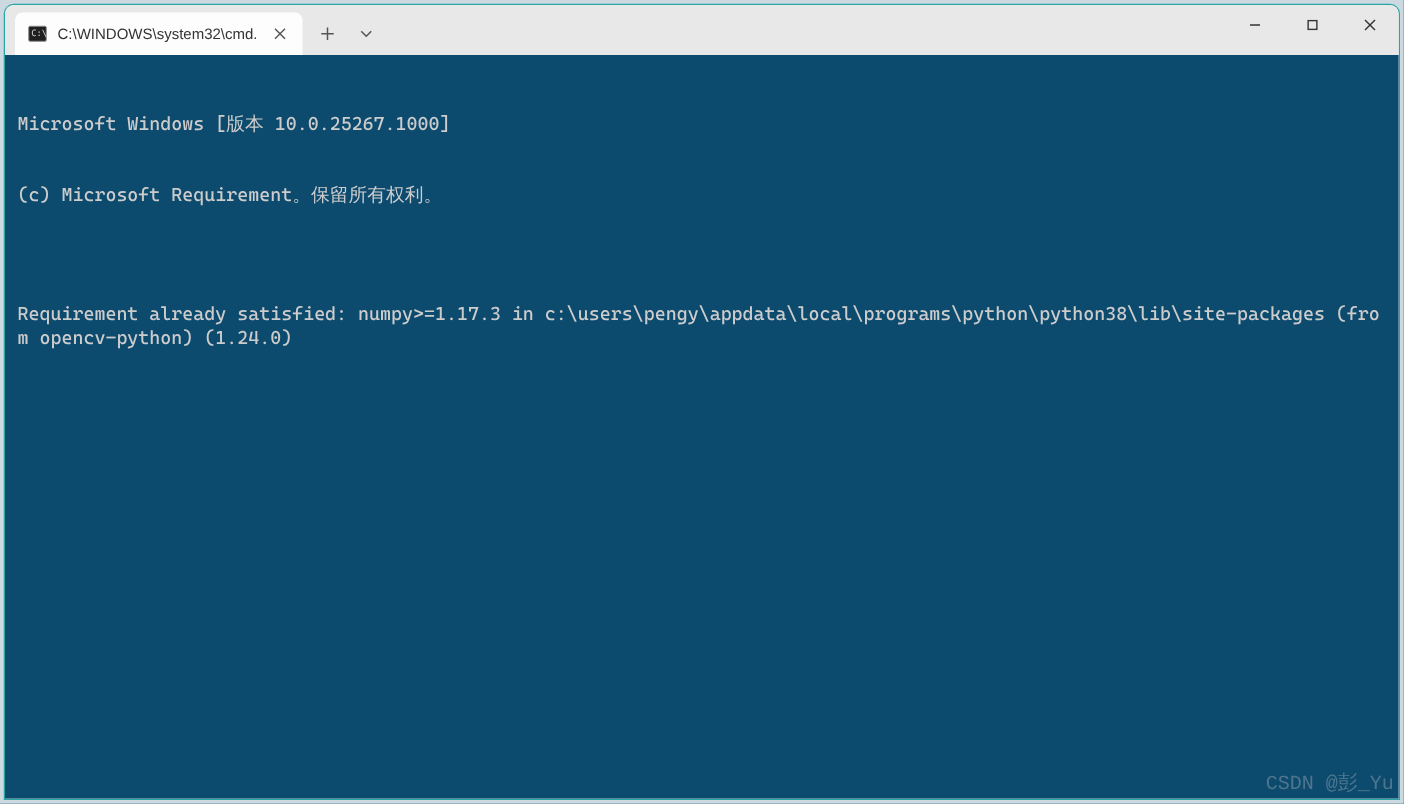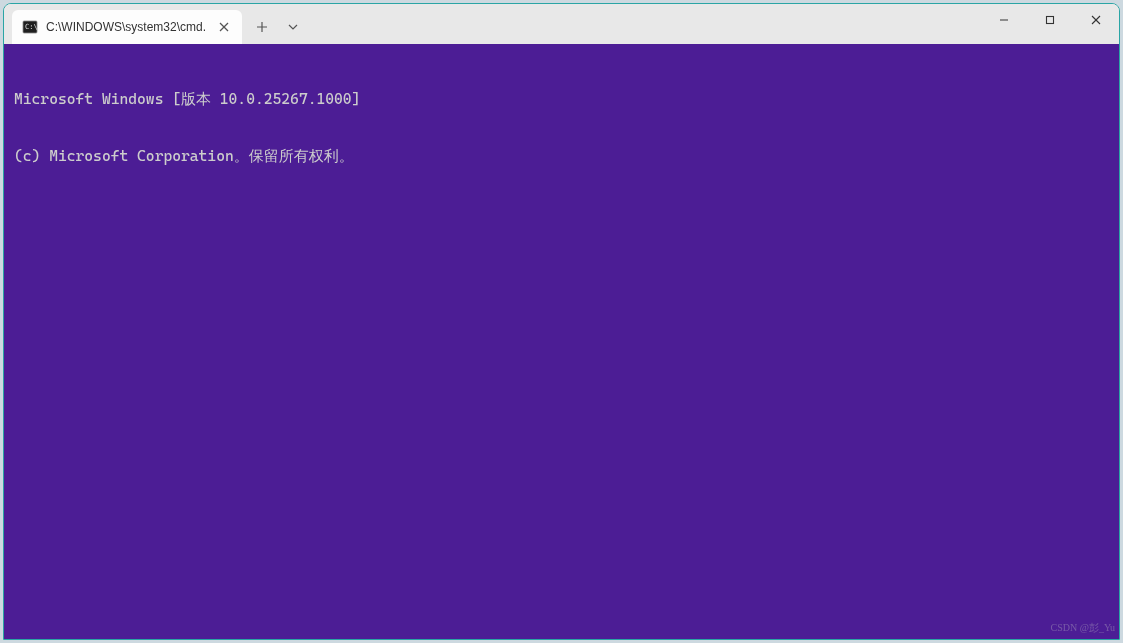--- a/index.html
+++ b/index.html
@@ -86,38 +86,38 @@
     display: flex;
   }
   .winctrl {
     width: 46px; height: 32px;
     display: flex; align-items: center; justify-content: center;
     cursor: pointer;
     color: #333;
   }
   .terminal {
     flex: 1;
-    background: #4c1d95;
+    background: #0c4a6e;
     color: #cccccc;
     font-family: "Cascadia Mono", "Consolas", monospace;
     font-size: 15px;
     line-height: 19px;
     padding: 8px 10px;
     white-space: pre-wrap;
     word-break: break-all;
     overflow: hidden;
     position: relative;
   }
   .watermark {
     position: absolute;
     right: 4px;
     bottom: 2px;
-    font-size: 10px;
+    font-size: 16px;
     color: rgba(200,200,200,0.35);
-    font-family: Liberation Serif, serif;
+    font-family: Liberation Mono, monospace;
     margin-top: 12px;
   }
   .terminal-line { display: block; }
 </style>
 </head>
 <body>
 
 <div class="window">
   <div class="titlebar">
     <div class="tab">
@@ -160,18 +160,19 @@
       <div class="winctrl close">
         <svg width="10" height="10" viewBox="0 0 10 10">
           <line x1="1" y1="1" x2="9" y2="9" stroke="currentColor" stroke-width="1.1"></line>
           <line x1="9" y1="1" x2="1" y2="9" stroke="currentColor" stroke-width="1.1"></line>
         </svg>
       </div>
     </div>
   </div>
   <div class="terminal">
     <span class="terminal-line">Microsoft Windows [版本 10.0.25267.1000]</span>
-    <span class="terminal-line">(c) Microsoft Corporation。保留所有权利。</span>
+    <span class="terminal-line">(c) Microsoft Requirement。保留所有权利。</span>
     <span class="terminal-line"></span>
+    <span class="terminal-line">Requirement already satisfied: numpy&gt;=1.17.3 in c:\users\pengy\appdata\local\programs\python\python38\lib\site-packages (from opencv-python) (1.24.0)</span>
     <span class="terminal-line"></span>
     <span class="watermark">CSDN @彭_Yu</span>
   </div>
 </div>
 
 </body></html>

